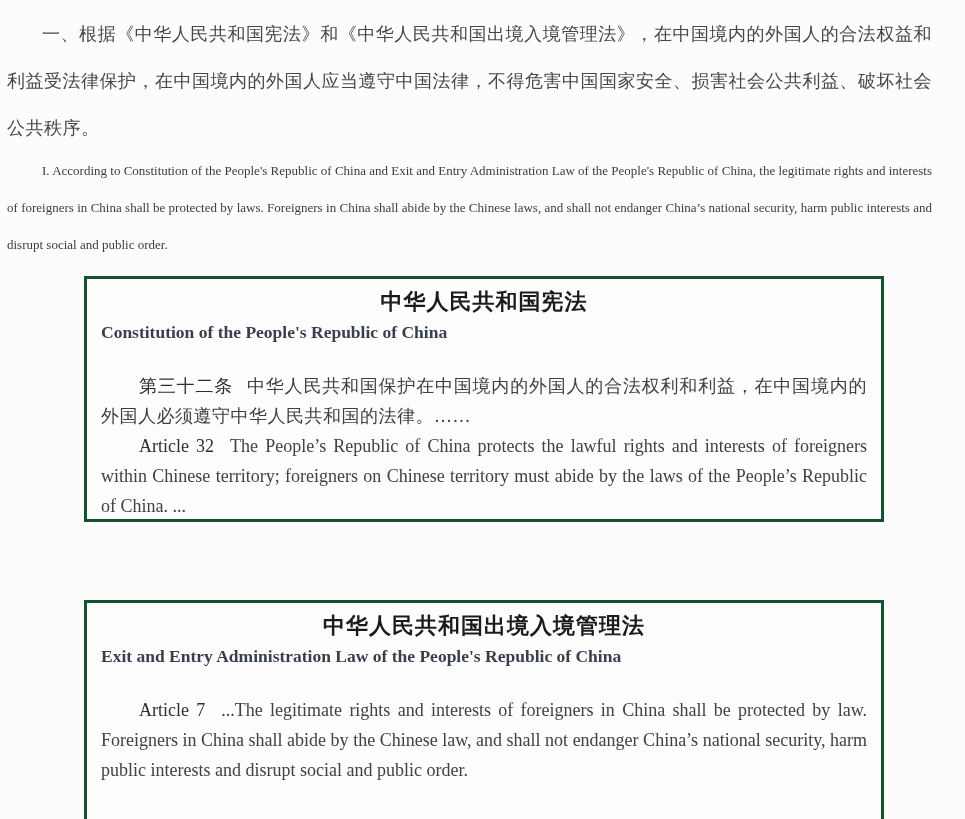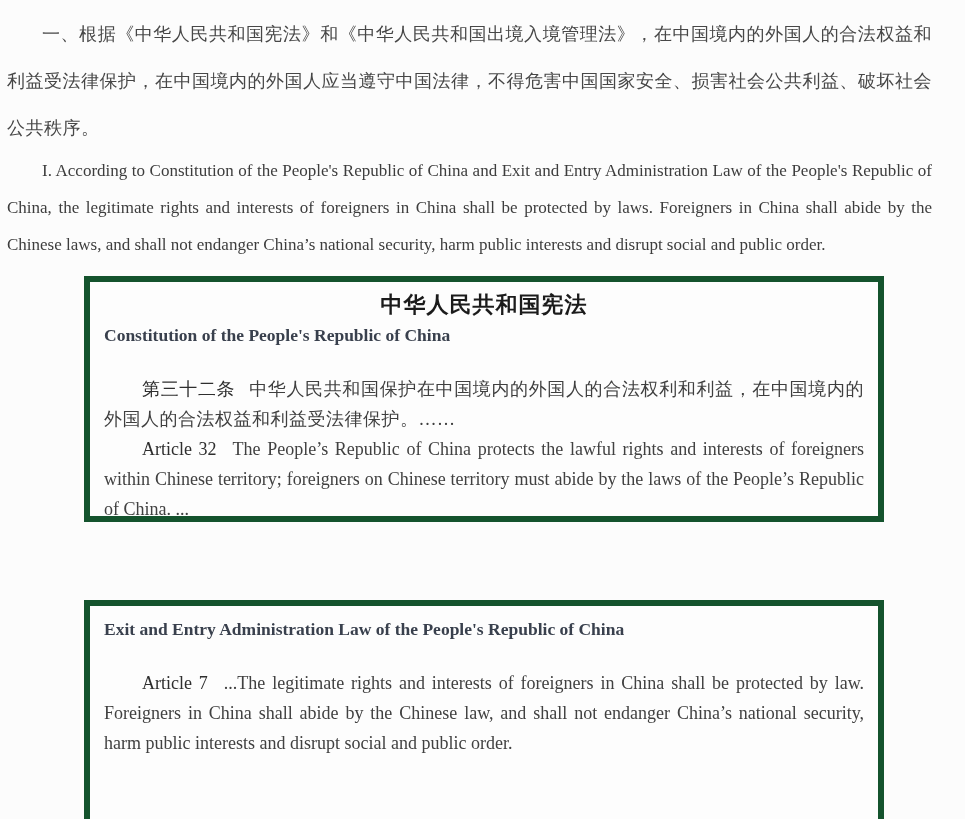--- a/index.html
+++ b/index.html
@@ -16,31 +16,31 @@
   }
   .intro-zh {
     font-size: 18px;
     line-height: 47px;
     text-align: justify;
     text-indent: 35px;
     color: #474747;
     letter-spacing: 0.5px;
   }
   .intro-en {
-    font-size: 17px;
+    font-size: 13px;
     line-height: 37px;
     text-align: justify;
     text-indent: 35px;
     color: #3d3d3d;
     font-family: Liberation Serif, serif;
   }
   .quote-box {
     width: 800px;
     margin-left: 77px;
-    border: 6px solid #14532d;
+    border: 3px solid #14532d;
     background: #fdfdfd;
     padding: 8px 14px 4px 14px;
   }
   .quote-box.first { margin-top: 13px; height: 246px; }
   .quote-box.second { margin-top: 78px; height: 244px; padding-bottom: 2px; }
   .q-title-zh {
     text-align: center;
     font-weight: bold;
     font-size: 22px;
     line-height: 30px;
@@ -73,25 +73,26 @@
 <div class="page">
 
   <p class="intro-zh">一、根据《中华人民共和国宪法》和《中华人民共和国出境入境管理法》，在中国境内的外国人的合法权益和利益受法律保护，在中国境内的外国人应当遵守中国法律，不得危害中国国家安全、损害社会公共利益、破坏社会公共秩序。</p>
 
   <p class="intro-en">I. According to Constitution of the People's Republic of China and Exit and Entry Administration Law of the People's Republic of China, the legitimate rights and interests of foreigners in China shall be protected by laws. Foreigners in China shall abide by the Chinese laws, and shall not endanger China’s national security, harm public interests and disrupt social and public order.</p>
 
   <div class="quote-box first">
     <div class="q-title-zh">中华人民共和国宪法</div>
     <div class="q-title-en">Constitution of the People's Republic of China</div>
     <div class="q-body">
-      <p class="q-p q-p-zh"><b class="q-label q-label-zh">第三十二条</b><span>中华人民共和国保护在中国境内的外国人的合法权利和利益，在中国境内的外国人的合法权益和利益受法律保护。……</span></p>
+      <p class="q-p q-p-zh"><b class="q-label q-label-zh">第三十二条</b><span>中华人民共和国保护在中国境内的外国人的合法权利和利益，在中国境内的外国人必须遵守中华人民共和国的法律。……</span></p>
       <p class="q-p q-p-en"><b class="q-label q-label-en">Article 32</b><span>The People’s Republic of China protects the lawful rights and interests of foreigners within Chinese territory; foreigners on Chinese territory must abide by the laws of the People’s Republic of China. ...</span></p>
     </div>
   </div>
 
   <div class="quote-box second">
+    <div class="q-title-zh">中华人民共和国出境入境管理法</div>
     <div class="q-title-en">Exit and Entry Administration Law of the People's Republic of China</div>
     <div class="q-body">
       <p class="q-p q-p-en"><b class="q-label q-label-en">Article 7</b><span>...The legitimate rights and interests of foreigners in China shall be protected by law. Foreigners in China shall abide by the Chinese law, and shall not endanger China’s national security, harm public interests and disrupt social and public order.</span></p>
     </div>
   </div>
 
 </div>
 
 </body></html>

